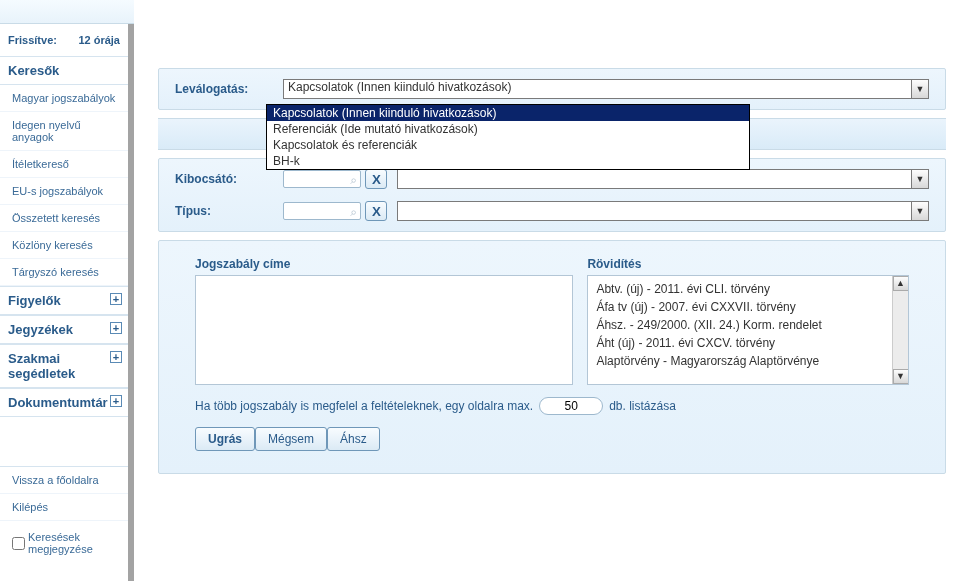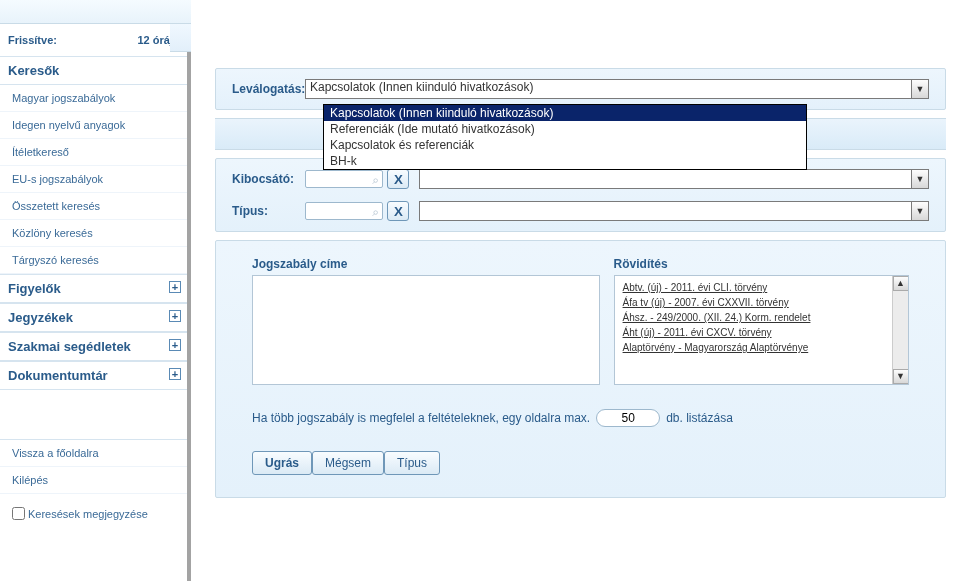--- a/index.html
+++ b/index.html
@@ -17,51 +17,51 @@
        linear-gradient(to right,#fff 0 0) center/4px 100% no-repeat,
        linear-gradient(to bottom,#cf142b 0 0) center/100% 2px no-repeat,
        linear-gradient(to right,#cf142b 0 0) center/2px 100% no-repeat;
   }
   .logoarc { position: absolute; right: 50px; top: -25px; width: 70px; height: 55px; border: 8px solid #6aa6cf; border-radius: 50%; border-top-color: transparent; border-right-color: transparent; transform: rotate(25deg);}
   
   .crumbbar { position: absolute; top: 24px; left: 170px; right: 0; height: 28px; background: linear-gradient(#f0f8ff,#e2effa); border-bottom: 1px solid #c9dbe7; line-height: 28px; padding-left: 120px; color: #2a5b8a; font-size: 12px;}
   .crumbbar .tri { font-size: 10px; color: #2a5b8a; margin-right: 4px;}
   .crumbbar a { color: #2a5b8a; text-decoration: none;}
   
-  .sidebar { width: 191px; background: #fff; border-right: 4px solid #a3a3a3; padding-top: 28px; }
+  .sidebar { width: 134px; background: #fff; border-right: 6px solid #a3a3a3; padding-top: 28px; }
   .sidebar .statusline { display: flex; justify-content: space-between; padding: 6px 8px 10px; color: #2a5b8a; font-weight: bold;}
   .side-h { color: #2a5b8a; font-weight: bold; font-size: 13px; padding: 6px 8px; border-top: 1px solid #d6e4ef; border-bottom: 1px solid #d6e4ef; background: #fff; position: relative;}
   .side-h .plus { position: absolute; right: 6px; top: 6px; width: 12px; height: 12px; border: 1px solid #5a8ab5; color: #2a5b8a; font-size: 11px; line-height: 10px; text-align: center;}
   .side-item { padding: 7px 12px; color: #3a6a97; border-bottom: 1px solid #eef4fa; cursor: pointer; font-size: 11px;}
   .side-gap { height: 50px; border-bottom: 1px solid #d6e4ef;}
   .side-bottom { padding: 6px 8px; color: #3a6a97;}
   .side-bottom label { display: flex; align-items: center; margin-top: 4px;}
   
   .main { flex: 1; padding-top: 60px; background: #fff; position: relative; }
   .panel { background: linear-gradient(#edf6fd,#e4f1fb); border: 1px solid #c9dbe7; margin: 8px 24px; border-radius: 2px;}
   .row { display: flex; align-items: center; padding: 6px 8px; }
-  .lbl { width: 73px; color: #2a5b8a; font-weight: bold; font-size: 12px;}
+  .lbl { width: 108px; color: #2a5b8a; font-weight: bold; font-size: 12px;}
   .lbl-narrow { width: 36px; color: #2a5b8a; font-weight: bold; font-size: 12px; text-align: right; padding-right: 6px;}
   .sel { flex: 1; height: 20px; border: 1px solid #7a7a7a; background: #fff; font-size: 12px; padding: 0 20px 0 4px; position: relative;}
   .sel .arrow { position: absolute; right: 0; top: 0; bottom: 0; width: 17px; background: linear-gradient(#fdfdfd,#d8d8d8); border-left: 1px solid #7a7a7a; display: flex; align-items: center; justify-content: center; font-size: 9px;}
   .yearline { background: linear-gradient(#eaf4fc,#d9ebf8); border-top: 1px solid #c9dbe7; border-bottom: 1px solid #c9dbe7; margin: 4px 24px; padding: 6px 8px 6px 240px; display: flex; align-items: center; gap: 6px;}
   .pill-input { border: 1px solid #9db8cd; background: #fff; border-radius: 10px; height: 18px; width: 90px; padding: 0 8px; font-size: 12px;}
   .shortcode { border: 1px solid #9db8cd; background: #fff; height: 18px; width: 78px; padding: 0 18px 0 4px; font-size: 12px; position: relative; border-radius: 2px;}
   .shortcode .mag { position: absolute; right: 3px; top: 2px; color: #b8c6d2; font-size: 12px;}
   .xbtn { border: 1px solid #6f97b8; background: linear-gradient(#f8fcff,#dbeaf5); width: 22px; height: 20px; font-weight: bold; color: #2a5b8a; cursor: pointer; border-radius: 3px; margin-left: 4px;}
   .wide-sel { flex: 1; height: 20px; border: 1px solid #7a7a7a; background: #fff; margin-left: 10px; position: relative;}
   .wide-sel .arrow { position: absolute; right: 0; top: 0; bottom: 0; width: 17px; background: linear-gradient(#fdfdfd,#d8d8d8); border-left: 1px solid #7a7a7a; display: flex; align-items: center; justify-content: center; font-size: 9px;}
   .twocol { display: flex; gap: 14px; margin: 8px 28px; justify-content: center; }
   .colbox { flex: 1; }
   .colbox .coltitle { color: #2a5b8a; font-weight: bold; font-size: 12px; margin-bottom: 4px; }
   .listbox { border: 1px solid #b3c6d6; background: #fff; height: 110px; overflow: hidden; position: relative;}
   .listbox .scrollbar { position: absolute; right: 0; top: 0; bottom: 0; width: 16px; background: #ececec; border-left: 1px solid #ccc; display: flex; flex-direction: column; justify-content: space-between; align-items: center; font-size: 9px; color: #333;}
   .listbox .sbtn { width: 16px; height: 15px; background: linear-gradient(#fdfdfd,#d8d8d8); border: 1px solid #aaa; text-align: center; line-height: 13px;}
-  .listitem { padding: 2px 4px; font-size: 10px; color: #333; white-space: nowrap; text-decoration: underline;}
-  .noteline { margin: 24px 28px; color: #2a5b8a; font-size: 12px; display: flex; align-items: center; gap: 6px;}
+  .listitem { padding: 2px 4px; font-size: 12px; color: #333; white-space: nowrap;}
+  .noteline { margin: 12px 28px; color: #2a5b8a; font-size: 12px; display: flex; align-items: center; gap: 6px;}
   .num-input { border: 1px solid #9db8cd; border-radius: 10px; background: #fff; width: 64px; height: 18px; text-align: center; font-size: 12px;}
   .btnrow { margin: 10px 28px; display: flex; gap: 0;}
   .btn { border: 1px solid #6f97b8; background: linear-gradient(#f8fcff,#dbeaf5); color: #2a5b8a; font-weight: bold; padding: 4px 12px; border-radius: 3px; cursor: pointer; font-size: 12px;}
   .btn.secondary { font-weight: normal;}
   
   .dropdown { position: absolute; z-index: 100; background: #fff; border: 1px solid #000; font-size: 12px;}
   .dropdown .opt { padding: 1px 6px; cursor: default;}
   .dropdown .opt.selected { background: #0a246a; color: #fff;}
 </style>
 </head>
@@ -190,18 +190,18 @@
 
       <div class="noteline">
         <span>Ha több jogszabály is megfelel a feltételeknek, egy oldalra max.</span>
         <input class="num-input" value="50" style="">
         <span>db. listázása</span>
       </div>
 
       <div class="btnrow">
         <button class="btn">Ugrás</button>
         <button class="btn secondary">Mégsem</button>
-        <button class="btn secondary">Típus</button>
+        <button class="btn secondary">Áhsz</button>
       </div>
     </div>
 
   </div>
 </div>
 
 </body></html>

